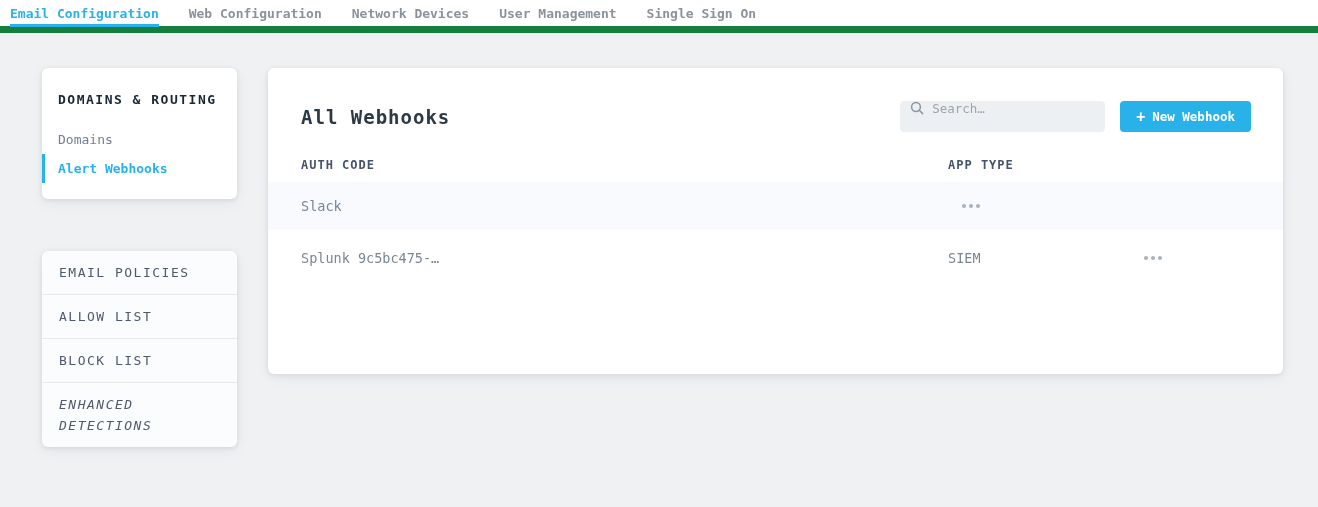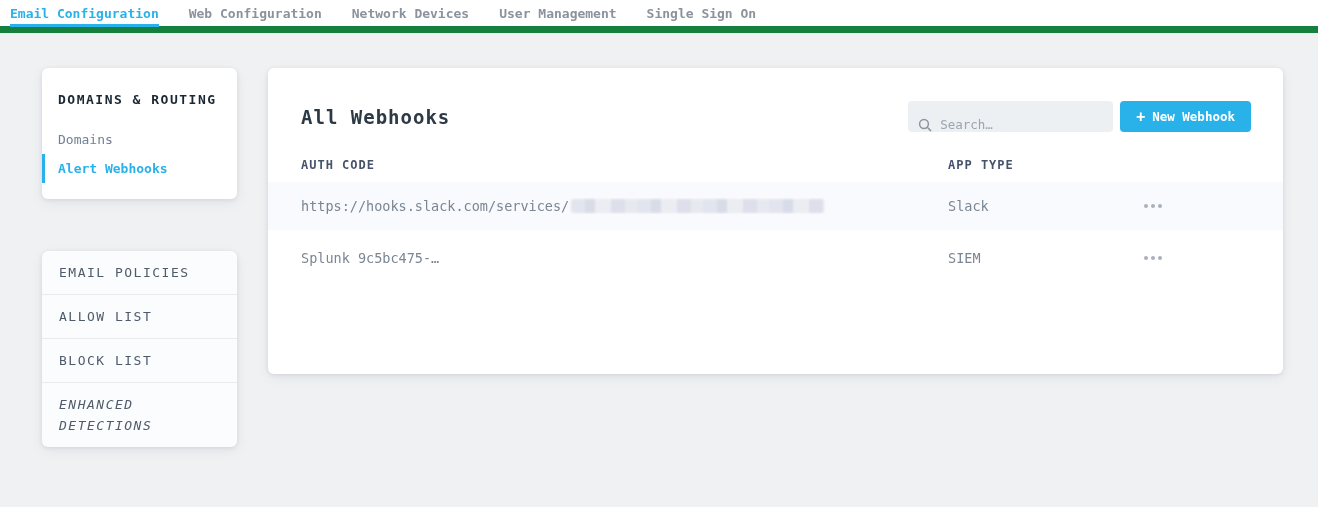--- a/index.html
+++ b/index.html
@@ -111,23 +111,23 @@
     letter-spacing: 1px;
     color: #2d3944;
     flex: 1;
   }
   .search-box {
     width: 205px;
     height: 31px;
     background: #edf0f2;
     border-radius: 4px;
     display: flex;
-    align-items: flex-end;
+    align-items: flex-start;
     padding: 0 10px;
-    margin-right: 7px;
+    margin-right: 15px;
   }
   .search-box svg { flex: 0 0 auto; margin-right: 8px; }
   .search-input {
     border: none;
     outline: none;
     background: transparent;
     font-family: inherit;
     font-size: 12.5px;
     color: #5a6674;
     width: 100%;
@@ -251,25 +251,20 @@
 
     <div class="tbl-row tbl-head">
       <div class="th">AUTH CODE</div>
       <div class="th">APP TYPE</div>
       <div class="th"></div>
     </div>
 
     <div class="tbl-body">
 
       <div class="tbl-row row-1">
-        <div class="cell-url">
-          <span>https://hooks.slack.com/services/</span>
-          <span class="redacted redact-a"></span>
-          <span></span>
-        </div>
         <div class="cell-app">Slack</div>
         <div class="row-menu">
             <i></i>
             <i></i>
             <i></i>
           </div>
       </div>
 
       <div class="tbl-row row-2">
         <div class="cell-auth">Splunk 9c5bc475-…</div>

